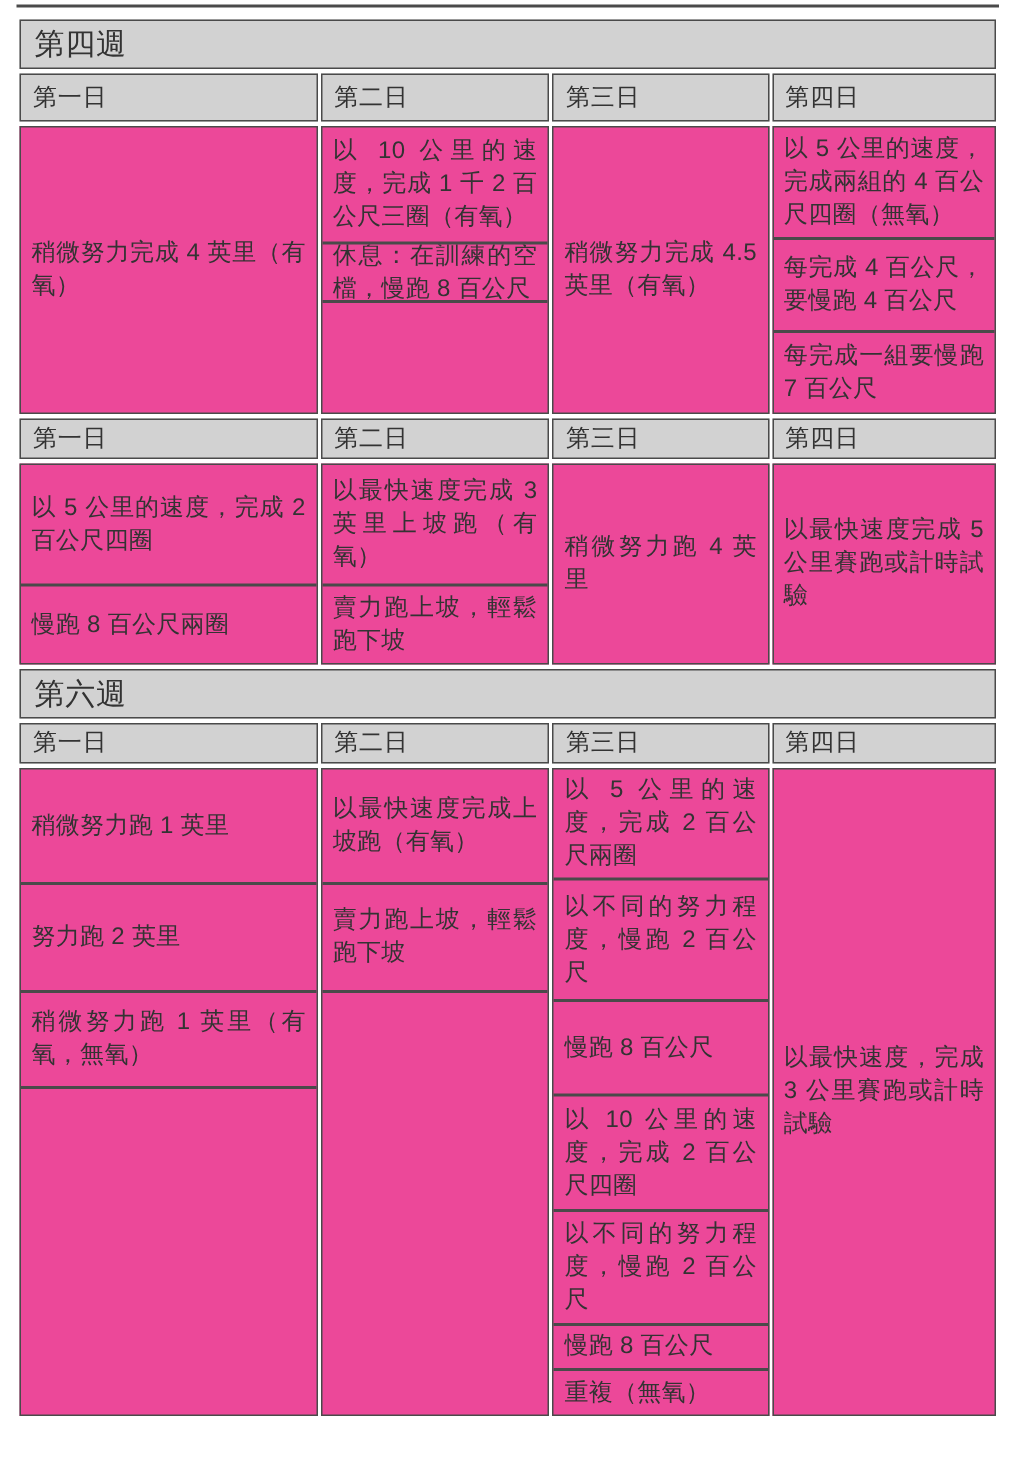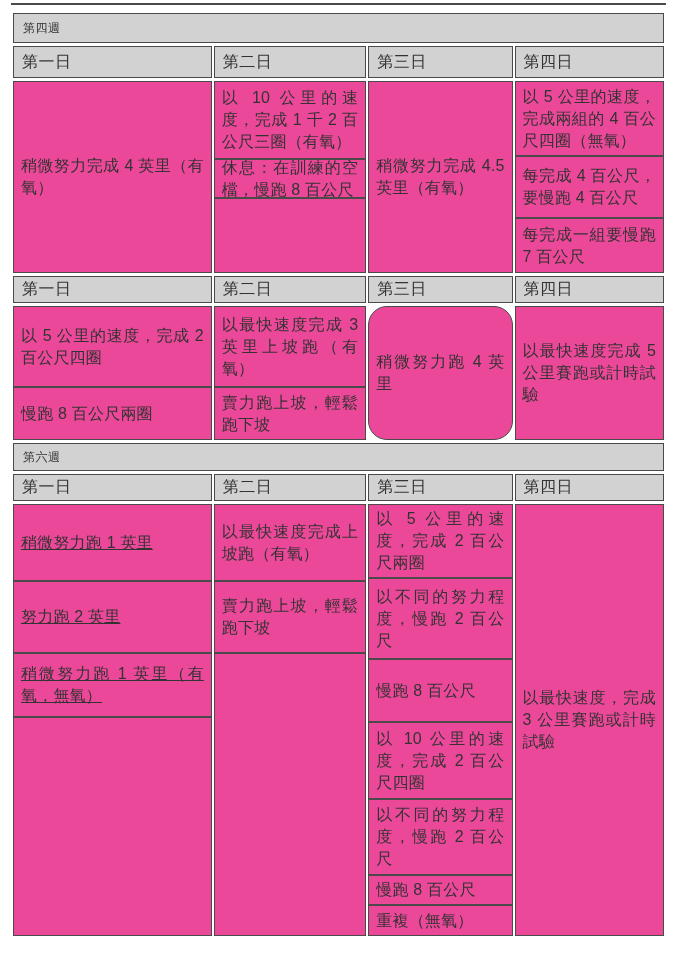--- a/index.html
+++ b/index.html
@@ -31,21 +31,21 @@
   table.schedule {
     border-collapse: separate;
     border-spacing: 2px 3px;
     width: 655px;
     table-layout: fixed;
   }
   td { vertical-align: middle; }
   .week-header {
     background: var(--header-bg);
     border: 1px solid var(--border);
-    font-size: 12px;
+    font-size: 20px;
     padding: 2px 9px 2px 9px;
     letter-spacing: 0.5px;
   }
   .day-header {
     background: var(--header-bg);
     border: 1px solid var(--border);
     font-size: 16px;
     padding: 2px 8px 2px 8px;
     letter-spacing: 0.5px;
   }
@@ -165,21 +165,21 @@
           <td class="content-cell" style="height: 134px;">
             <div class="stack" style="height: 132px;">
               <div class="subcell" style="height: 81px;">
                 <div class="cell-text">以最快速度完成 3 英里上坡跑（有氧）</div>
               </div>
               <div class="subcell grow">
                 <div class="cell-text">賣力跑上坡，輕鬆跑下坡</div>
               </div>
             </div>
           </td>
-          <td class="content-cell" style="height: 134px; border-radius: 19px;">
+          <td class="content-cell" style="height: 134px;">
             <div class="stack" style="height: 132px;">
               <div class="subcell grow">
                 <div class="cell-text">稍微努力跑 4 英里</div>
               </div>
             </div>
           </td>
           <td class="content-cell" style="height: 134px;">
             <div class="stack" style="height: 132px;">
               <div class="subcell grow">
                 <div class="cell-text">以最快速度完成 5 公里賽跑或計時試驗</div>
@@ -191,21 +191,21 @@
           <td colspan="4" class="week-header" style="height: 28px;">第六週</td>
         </tr>
         <tr>
           <td class="day-header" style="height: 24px;">第一日</td>
           <td class="day-header" style="height: 24px;">第二日</td>
           <td class="day-header" style="height: 24px;">第三日</td>
           <td class="day-header" style="height: 24px;">第四日</td>
         </tr>
         <tr>
           <td class="content-cell" style="height: 432px;">
-            <div class="stack" style="height: 430px; text-decoration: underline;">
+            <div class="stack" style="height: 430px;">
               <div class="subcell" style="height: 77px;">
                 <div class="cell-text">稍微努力跑 1 英里</div>
               </div>
               <div class="subcell" style="height: 72px;">
                 <div class="cell-text">努力跑 2 英里</div>
               </div>
               <div class="subcell" style="height: 64px;">
                 <div class="cell-text">稍微努力跑 1 英里（有氧，無氧）</div>
               </div>
               <div class="subcell grow">

